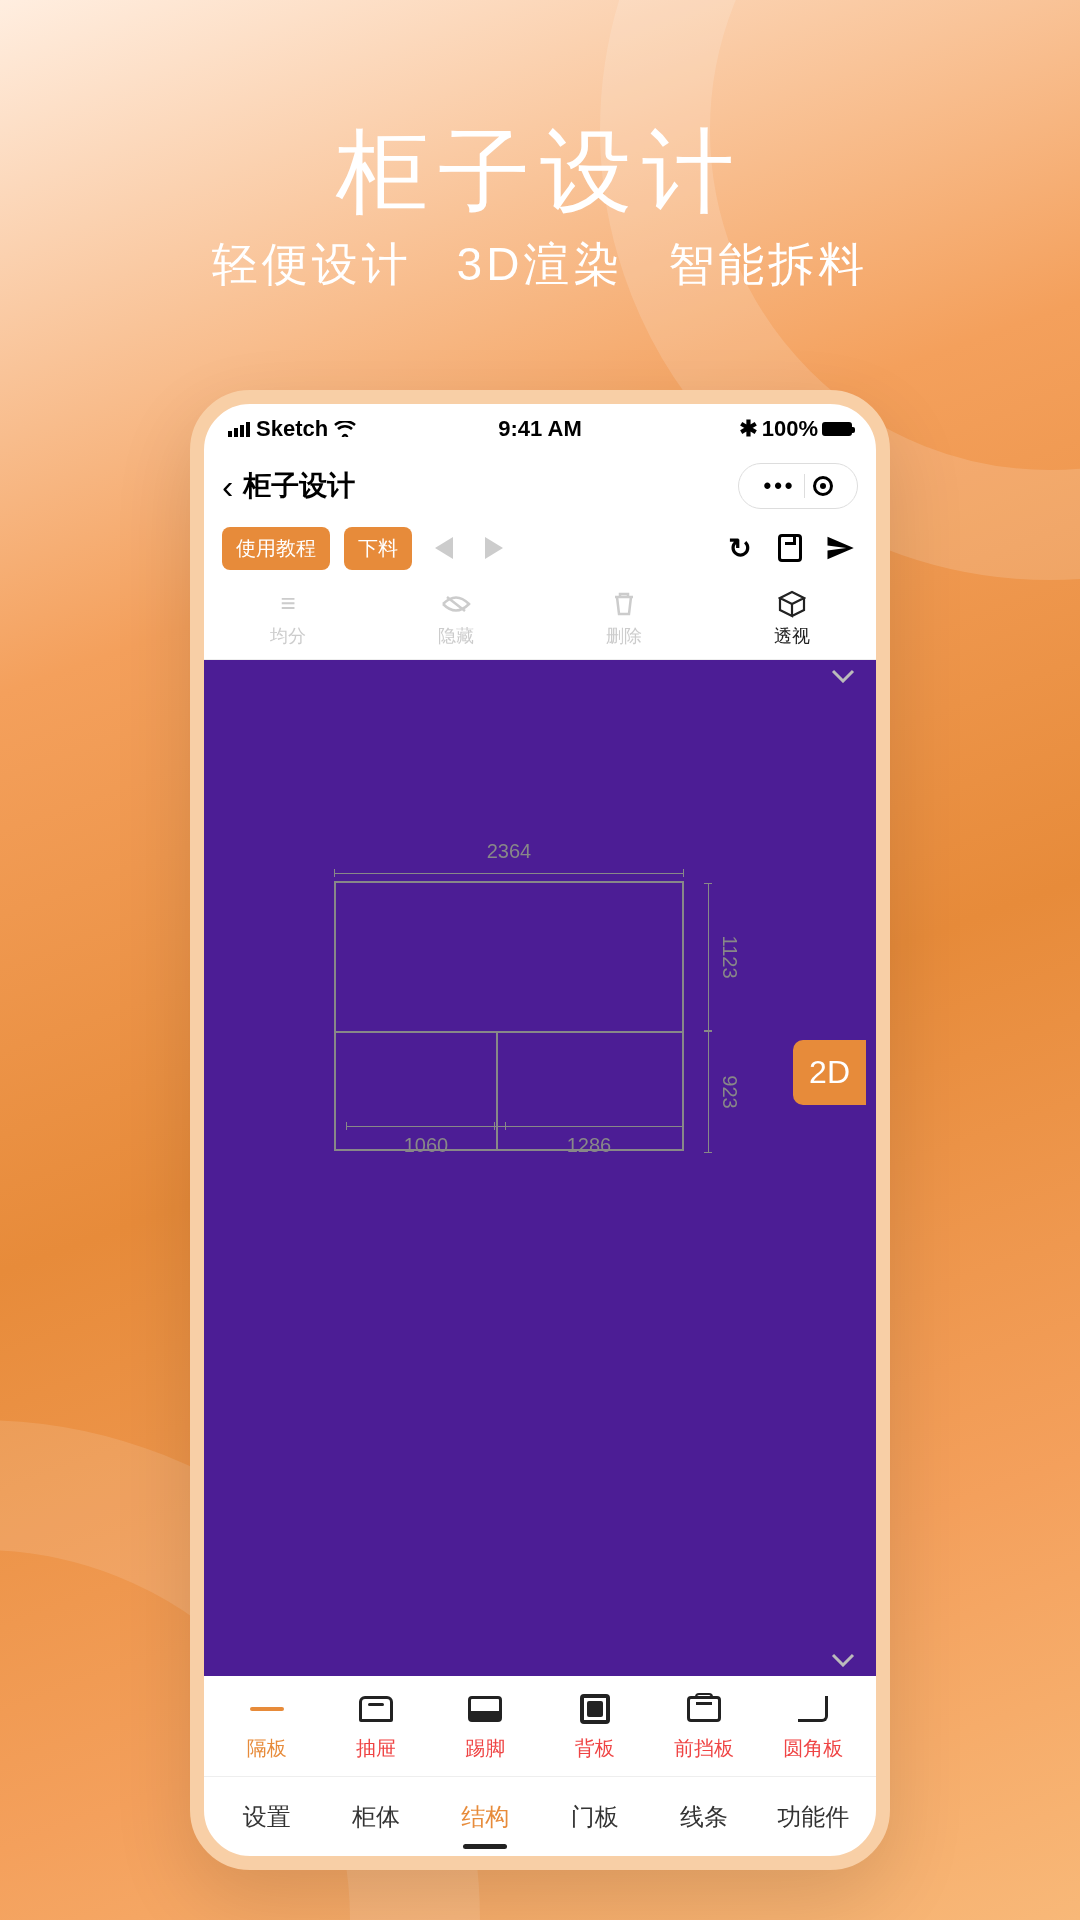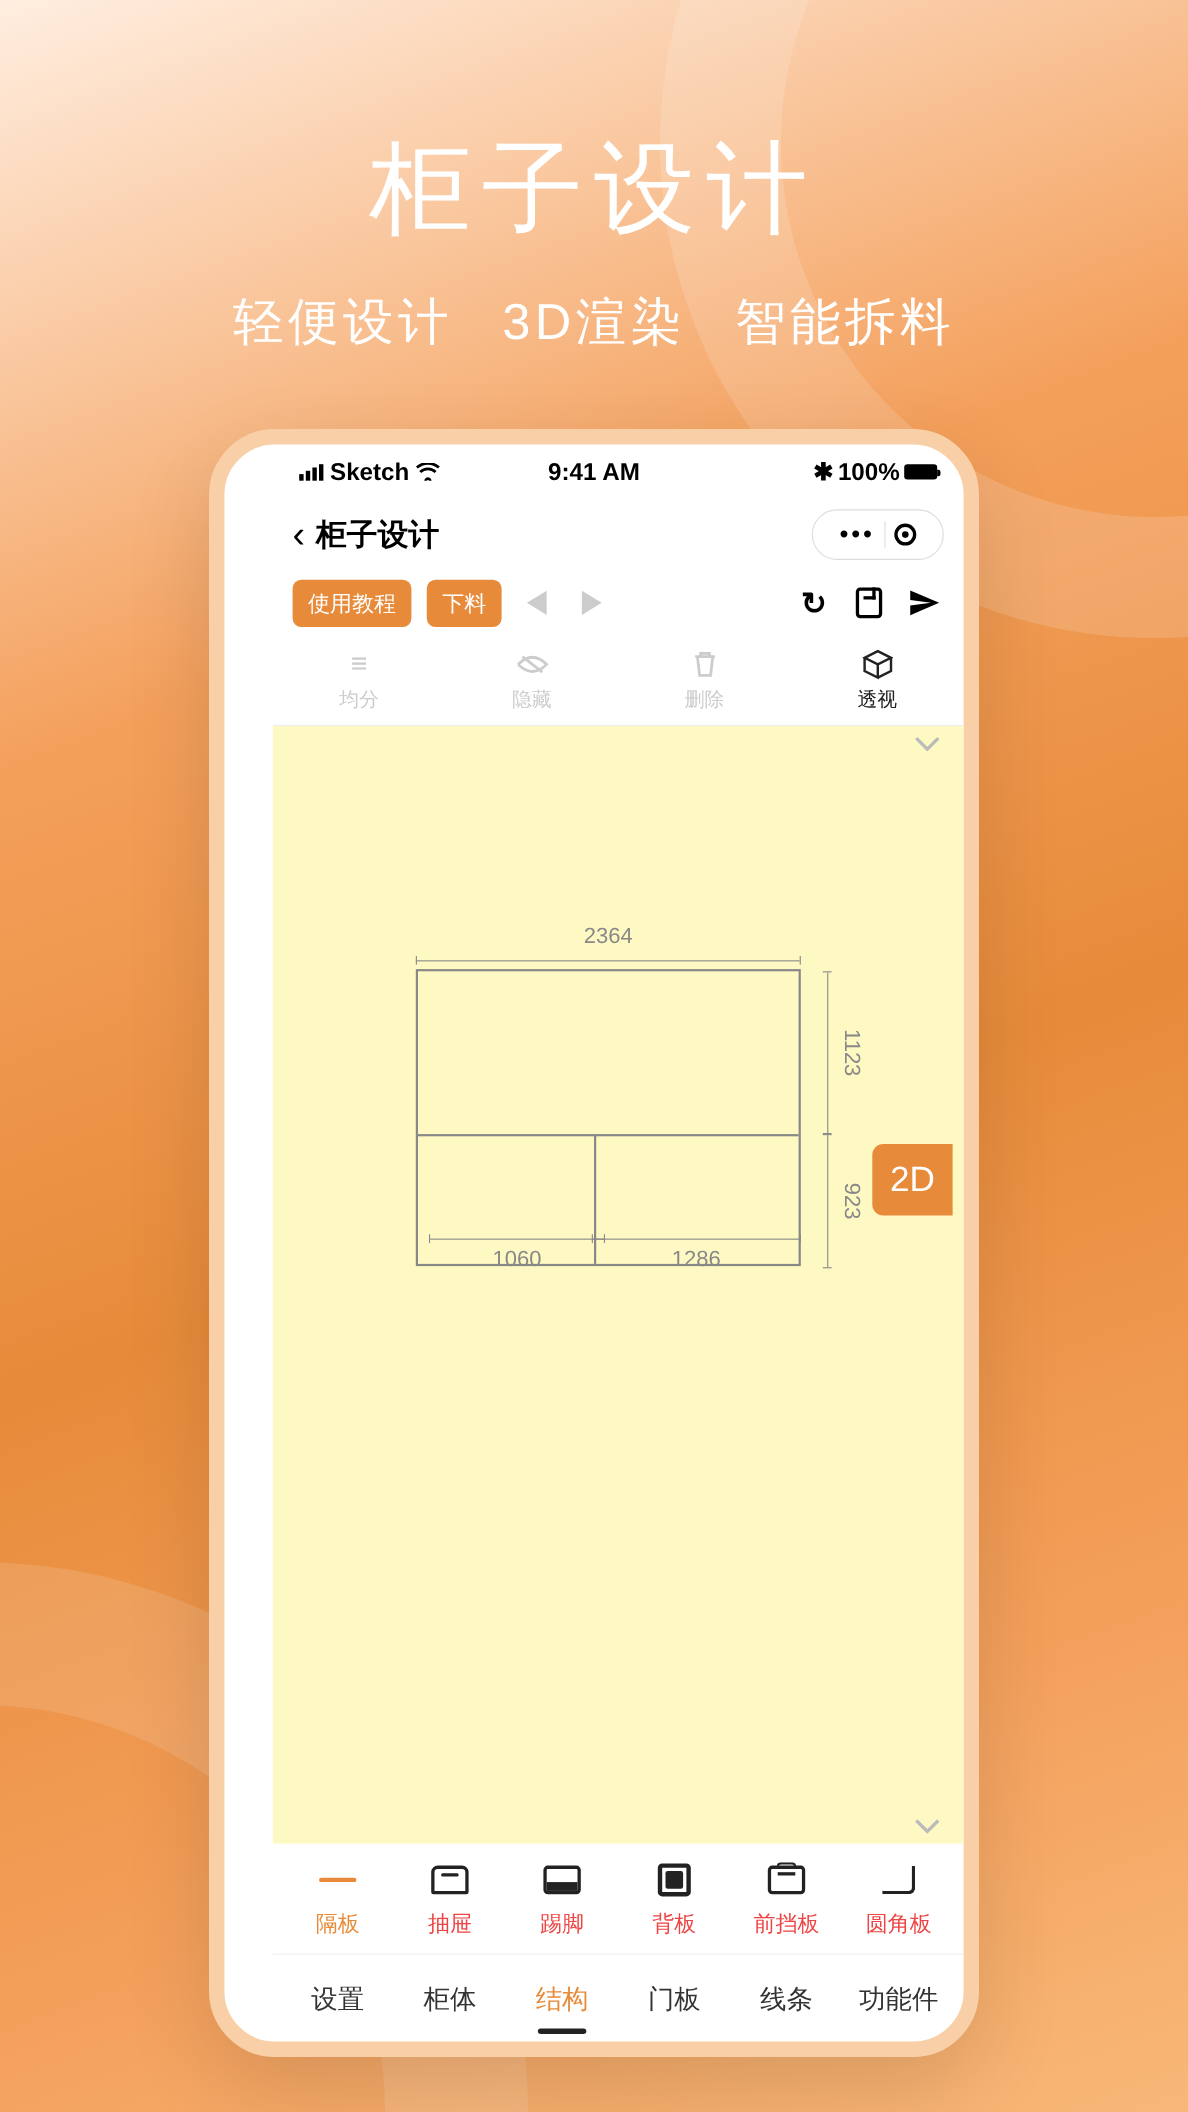--- a/index.html
+++ b/index.html
@@ -29,21 +29,21 @@
 }
 
 .hero {
   position: absolute;
   top: 110px;
   left: 0; right: 0;
   text-align: center;
   color: #fff;
 }
 .hero h1 { font-size: 92px; font-weight: 500; letter-spacing: 10px; }
-.hero .tagline { margin-top: 28px; font-size: 46px; font-weight: 400; letter-spacing: 4px; }
+.hero .tagline { font-size: 46px; font-weight: 400; letter-spacing: 4px; }
 .hero .tagline span { margin: 0 14px; }
 
 
 .phone {
   position: absolute;
   top: 390px;
   left: 50%;
   transform: translateX(-50%);
   width: 700px;
   height: 1480px;
@@ -136,21 +136,21 @@
 .tooltab.enabled { color:#222; }
 .tooltab.active { color:#e78b3a; }
 .tooltab .ticon { height:28px; display:flex; align-items:center; justify-content:center; font-size:26px; }
 .ruler-ic { width:34px; height:12px; border:2px solid currentColor; border-radius:3px; position:relative; }
 .ruler-ic::before{content:"";position:absolute;left:6px;top:0;width:2px;height:6px;background:currentColor;box-shadow:6px 0 currentColor,12px 0 currentColor,18px 0 currentColor;}
 
 
 .canvas {
   flex:1;
   position: relative;
-  background:#fef9c3;
+  background:#4c1d95;
 }
 .chev { position:absolute; right:18px; width:30px; height:20px; display:flex; align-items:center; justify-content:center; color:#bbb; }
 .chev svg { width:24px; height:14px; }
 .chev.top { top:6px; }
 .chev.bot { bottom:6px; }
 
 .drawing {
   position:absolute;
   top: 180px;
   left: 130px;
@@ -224,21 +224,21 @@
   height: 80px;
   display:flex;
   padding: 0 8px;
   align-items:center;
   border-top:1px solid #eee;
 }
 .btab { flex:1; text-align:center; font-size:24px; color:#333; position:relative; }
 .btab.active { color:#e78b3a; font-weight:500; }
 .btab.active::after{content:"";position:absolute;bottom:-16px;left:50%;transform:translateX(-50%);width:44px;height:5px;background:#222;border-radius:3px;}
 
-.screen { display:flex; flex-direction:column; height:100%;padding-left:44px; }
+.screen { display:flex; flex-direction:column; height:100%; }
 </style>
 </head>
 <body>
 
 <div class="arc1"></div>
 <div class="arc2"></div>
 
 <div class="hero">
   <h1>柜子设计</h1>
   <div class="tagline">

